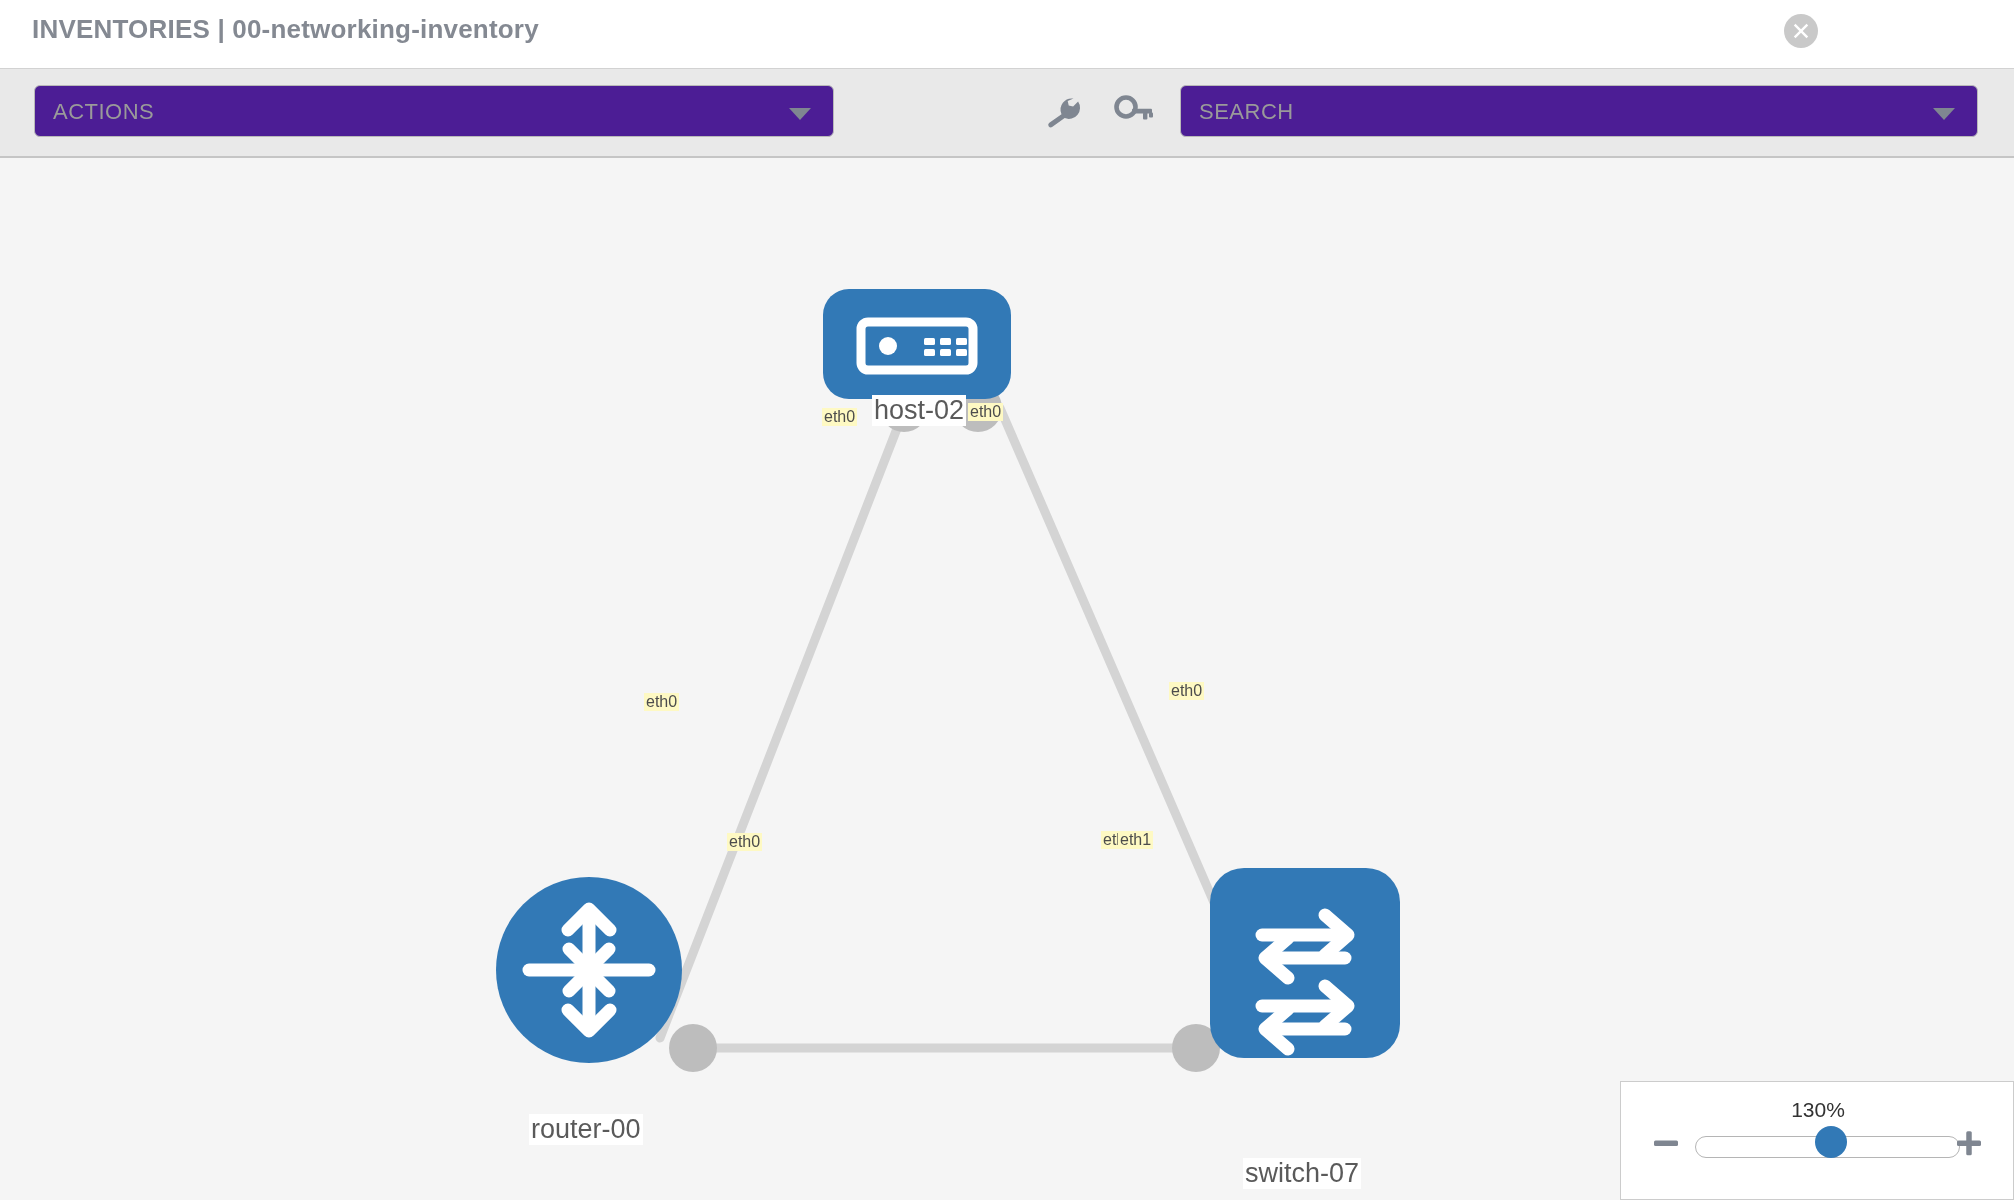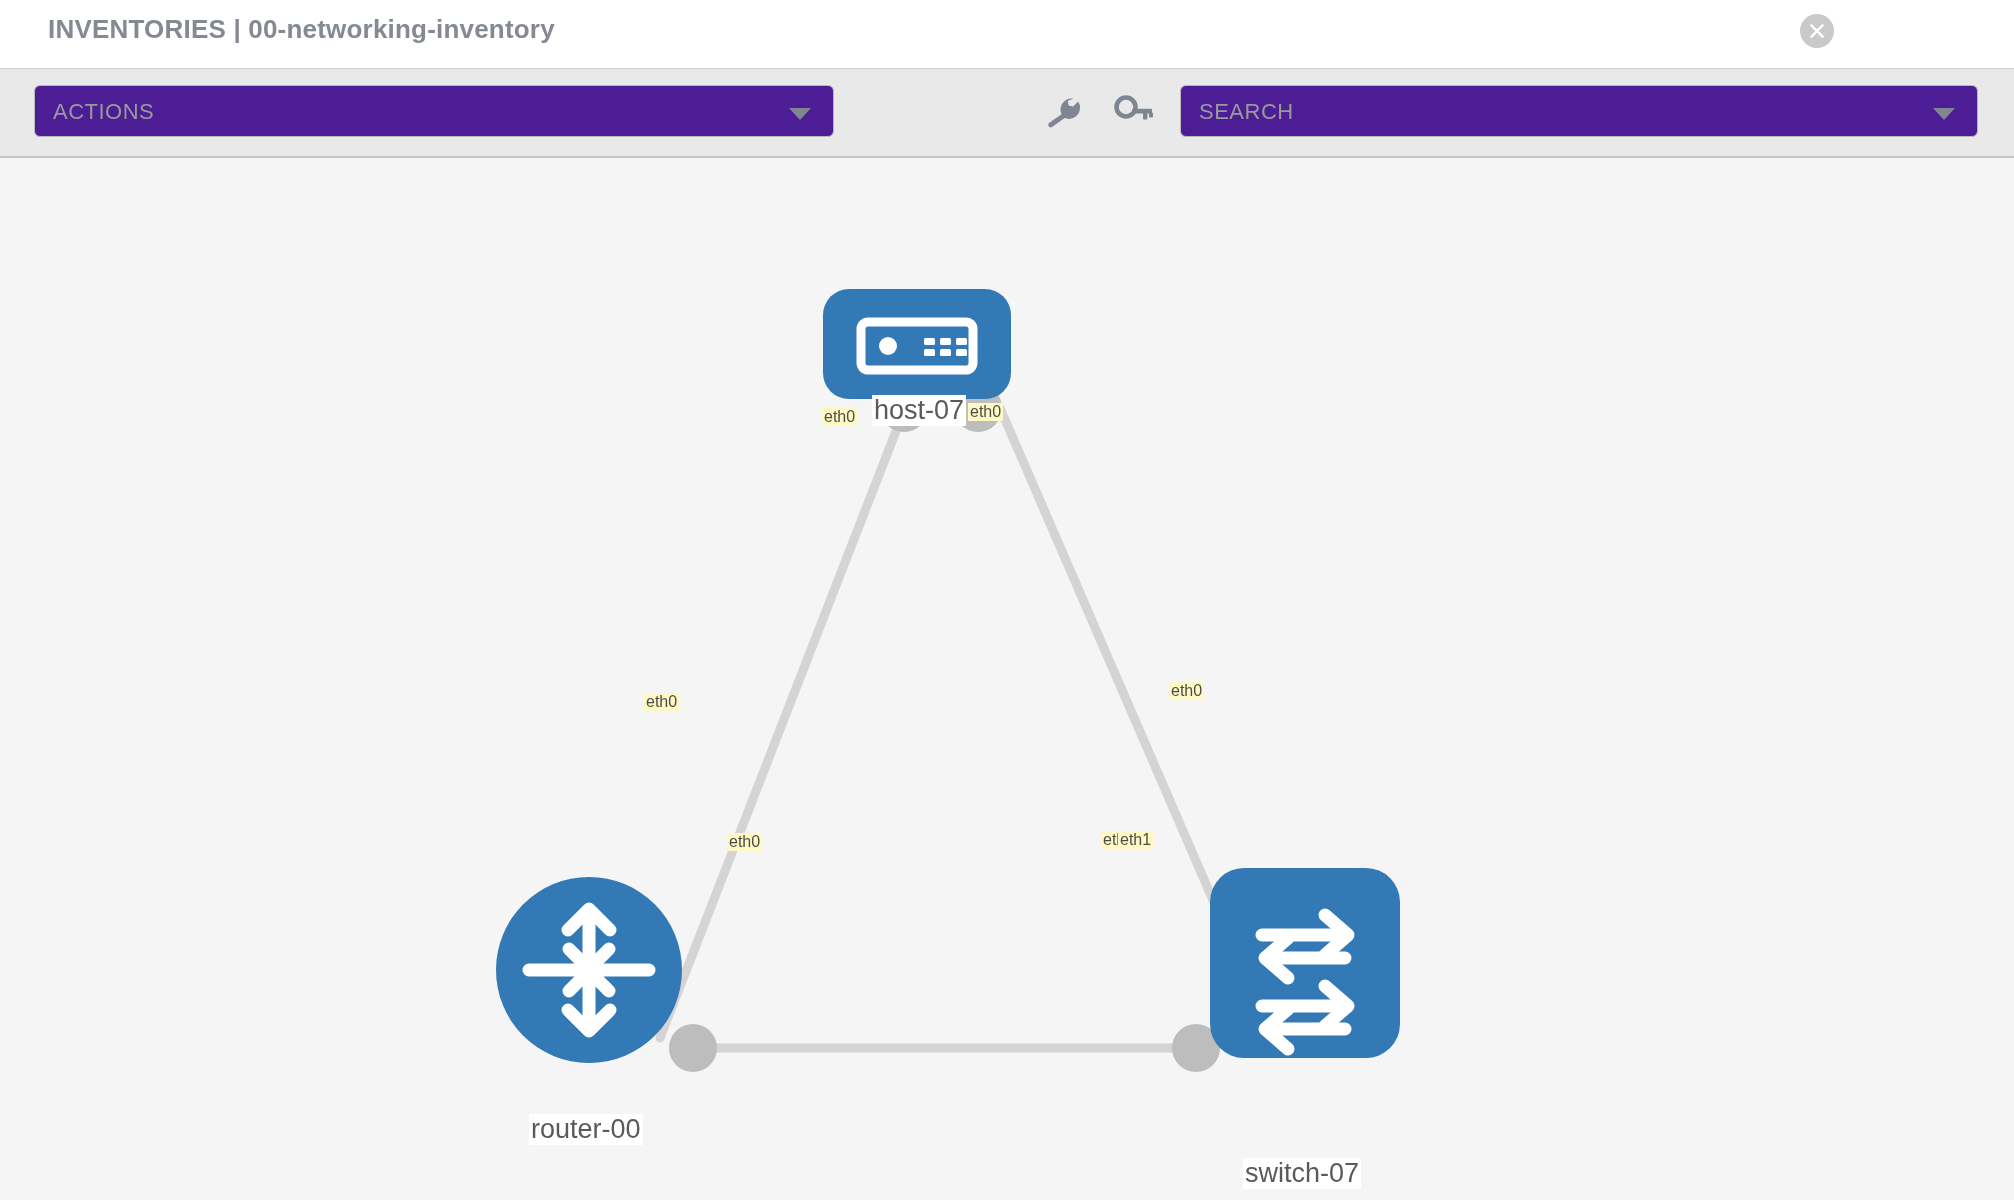--- a/index.html
+++ b/index.html
@@ -17,21 +17,20 @@
     height: 1200px;
     background: #ffffff;
   }
 
   
   #header {
     position: absolute;
     left: 0; top: 0;
     width: 1846px; height: 68px;
     background: #ffffff;
-    margin-left: 16px;
   }
   #page-title {
     position: absolute;
     left: 32px; top: 14px;
     font-size: 26px;
     font-weight: bold;
     color: #848992;
     letter-spacing: 0.2px;
     white-space: nowrap;
   }
@@ -288,28 +287,47 @@
           <line x1="1262" y1="848" x2="1345" y2="848"></line>
           <polyline points="1325,828 1348,848 1325,868"></polyline>
 
           <line x1="1345" y1="871" x2="1268" y2="871"></line>
           <polyline points="1288,851 1265,871 1288,891"></polyline>
         </g>
       </g>
 
     </svg>
 
-    <div class="node-label" style="left:872px; top:237px;">host-07</div>
+    <div class="node-label" style="left:872px; top:237px;">host-02</div>
     <div class="node-label" style="left:529px; top:956px;">router-00</div>
     <div class="node-label" style="left:1243px; top:1000px;">switch-07</div>
 
     <div class="iface-label" style="left:822px; top:250px;">eth0</div>
     <div class="iface-label" style="left:968px; top:245px;">eth0</div>
     <div class="iface-label" style="left:644px; top:535px;">eth0</div>
     <div class="iface-label" style="left:1169px; top:524px;">eth0</div>
     <div class="iface-label" style="left:727px; top:675px;">eth0</div>
     <div class="iface-label" style="left:1101px; top:673px;">eth</div>
     <div class="iface-label" style="left:1118px; top:673px;">eth1</div>
 
   </div>
 
+  <div id="zoom-panel">
+    <div id="zoom-percent">130%</div>
+
+    <div id="zoom-minus">
+      <svg width="30" height="30" viewBox="0 0 30 30" aria-hidden="true">
+        <rect x="3" y="12.5" width="24" height="5.5" rx="1.5" fill="#7f8691"></rect>
+      </svg>
+    </div>
+
+    <div id="zoom-track"></div>
+    <div id="zoom-thumb"></div>
+
+    <div id="zoom-plus">
+      <svg width="30" height="30" viewBox="0 0 30 30" aria-hidden="true">
+        <rect x="3" y="12.5" width="24" height="5.5" rx="1.5" fill="#7f8691"></rect>
+        <rect x="12.25" y="3.2" width="5.5" height="24" rx="1.5" fill="#7f8691"></rect>
+      </svg>
+    </div>
+  </div>
 
 </div>
 
 </body></html>

